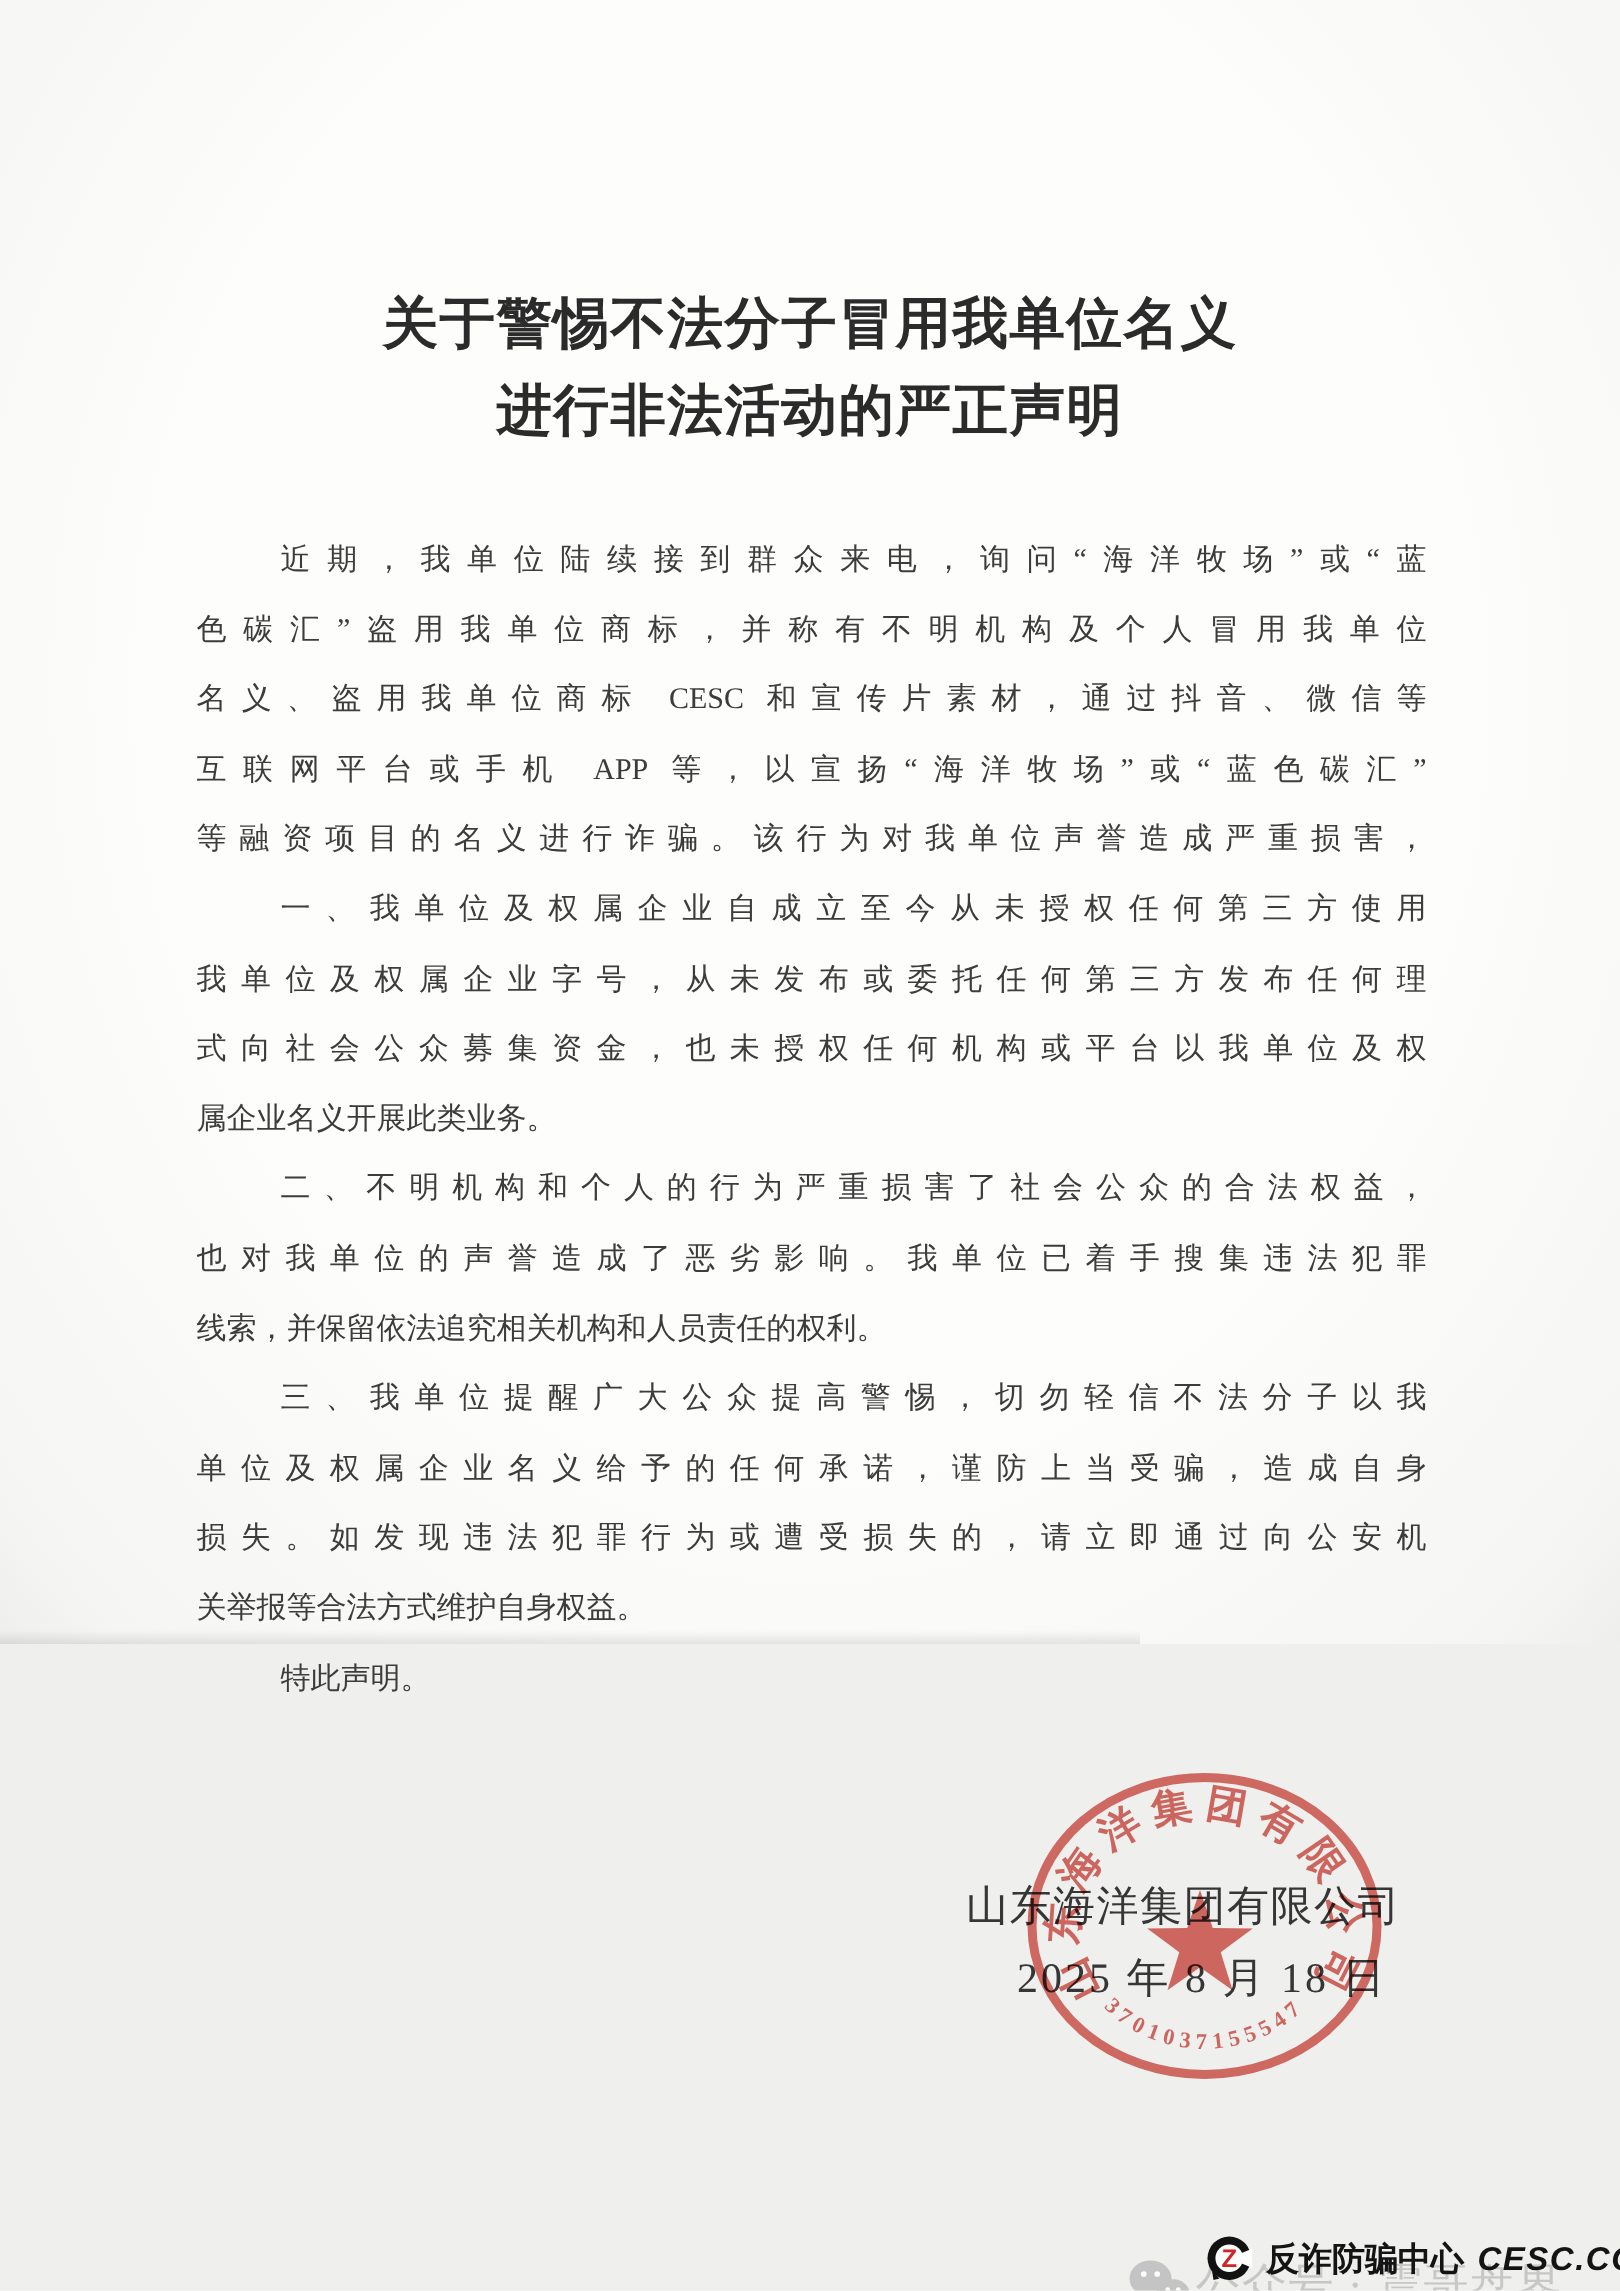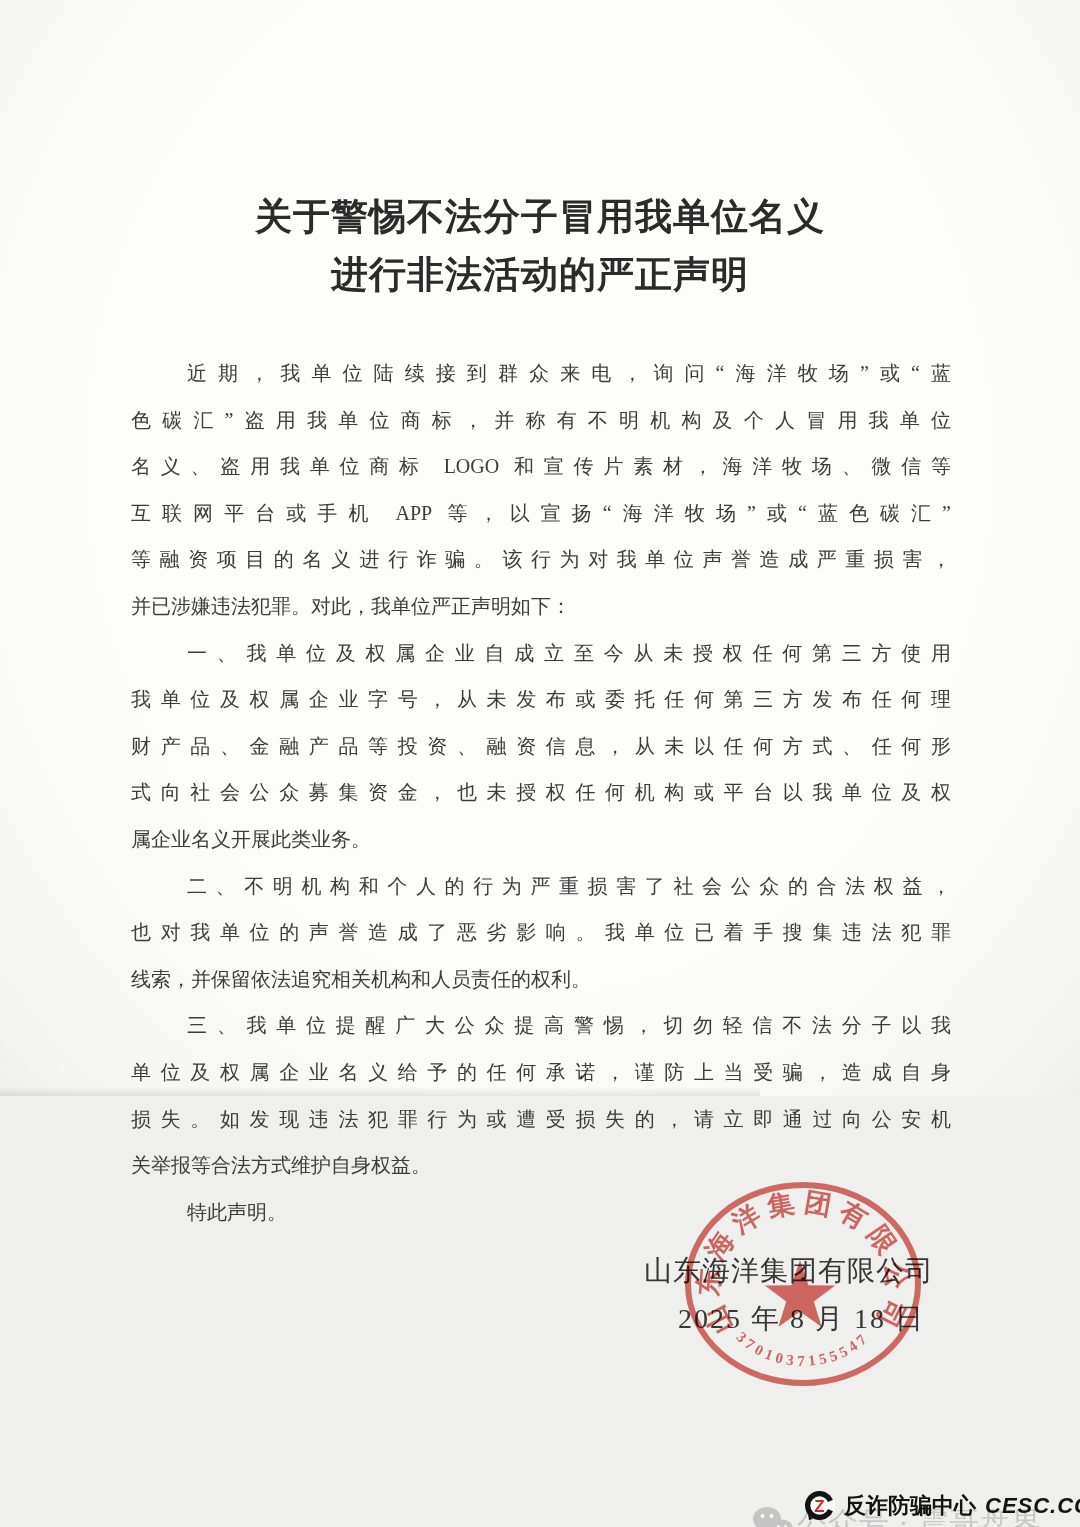--- a/index.html
+++ b/index.html
@@ -81,27 +81,25 @@
 <div class="page">
 
   <header class="title">
       <div class="title-line">关于警惕不法分子冒用我单位名义</div>
       <div class="title-line">进行非法活动的严正声明</div>
     </header>
 
   <main class="body-text">
       <div class="line indent">近期，我单位陆续接到群众来电，询问“海洋牧场”或“蓝</div>
       <div class="line">色碳汇”盗用我单位商标，并称有不明机构及个人冒用我单位</div>
-      <div class="line">名义、盗用我单位商标 LOGO 和宣传片素材，海洋牧场、微信等</div>
+      <div class="line">名义、盗用我单位商标 CESC 和宣传片素材，通过抖音、微信等</div>
       <div class="line">互联网平台或手机 APP 等，以宣扬“海洋牧场”或“蓝色碳汇”</div>
       <div class="line">等融资项目的名义进行诈骗。该行为对我单位声誉造成严重损害，</div>
-      <div class="line end">并已涉嫌违法犯罪。对此，我单位严正声明如下：</div>
       <div class="line indent">一、我单位及权属企业自成立至今从未授权任何第三方使用</div>
       <div class="line">我单位及权属企业字号，从未发布或委托任何第三方发布任何理</div>
-      <div class="line">财产品、金融产品等投资、融资信息，从未以任何方式、任何形</div>
       <div class="line">式向社会公众募集资金，也未授权任何机构或平台以我单位及权</div>
       <div class="line end">属企业名义开展此类业务。</div>
       <div class="line indent">二、不明机构和个人的行为严重损害了社会公众的合法权益，</div>
       <div class="line">也对我单位的声誉造成了恶劣影响。我单位已着手搜集违法犯罪</div>
       <div class="line end">线索，并保留依法追究相关机构和人员责任的权利。</div>
       <div class="line indent">三、我单位提醒广大公众提高警惕，切勿轻信不法分子以我</div>
       <div class="line">单位及权属企业名义给予的任何承诺，谨防上当受骗，造成自身</div>
       <div class="line">损失。如发现违法犯罪行为或遭受损失的，请立即通过向公安机</div>
       <div class="line end">关举报等合法方式维护自身权益。</div>
       <div class="line indent end">特此声明。</div>

